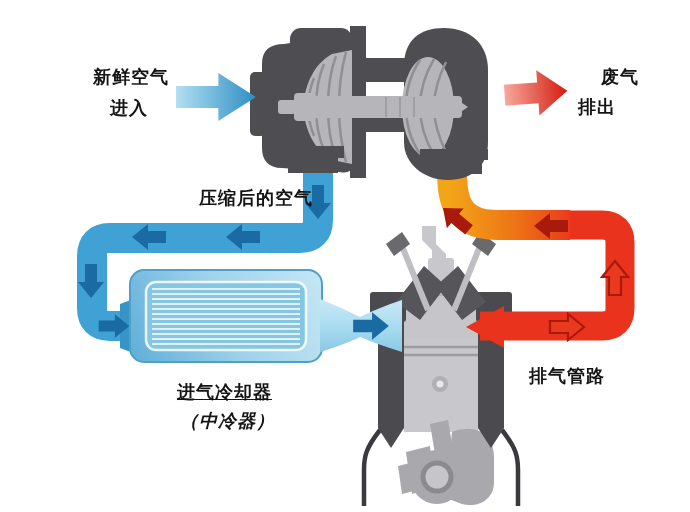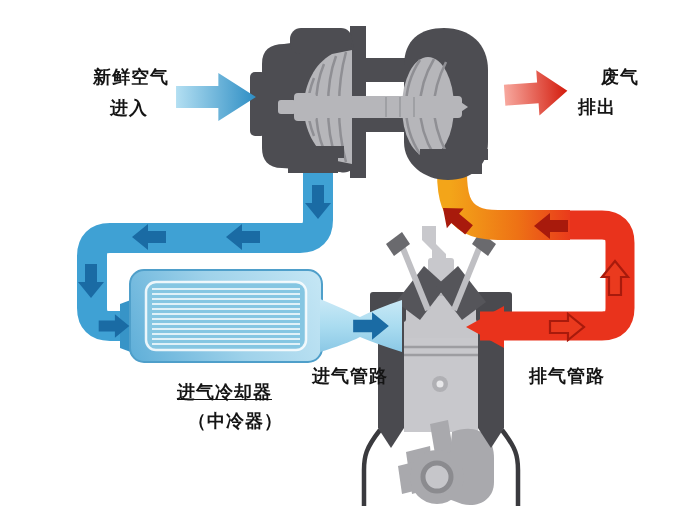--- a/index.html
+++ b/index.html
@@ -171,17 +171,17 @@
   </g>
 
   <use href="#arr" fill="url(#gBlueArr)" transform="translate(216,97) scale(2.35,1.85)"></use>
   <use href="#arr" fill="url(#gRedArr)" transform="translate(536,93) rotate(-4) scale(1.85,1.75)"></use>
 </svg>
 
 <div class="lbl" style="left:93px;top:66px;">新鲜空气</div>
 <div class="lbl" style="left:110px;top:97px;">进入</div>
 <div class="lbl" style="left:601px;top:66px;">废气</div>
 <div class="lbl" style="left:578px;top:97px;font-family:Liberation Mono, monospace;">排出</div>
+<div class="lbl" style="left:199px;top:187px;">压缩后的空气</div>
 <div class="lbl" style="left:177px;top:381px;text-decoration:underline;">进气冷却器</div>
-<div class="lbl" style="left:188px;top:410px;">（中冷器）</div>
-<div class="lbl" style="left:312px;top:365px;">进气管路</div>
+<div class="lbl" style="left:180px;top:410px;font-style:italic;">（中冷器）</div>
 <div class="lbl" style="left:529px;top:365px;">排气管路</div>
 </div>
 
 </body></html>

